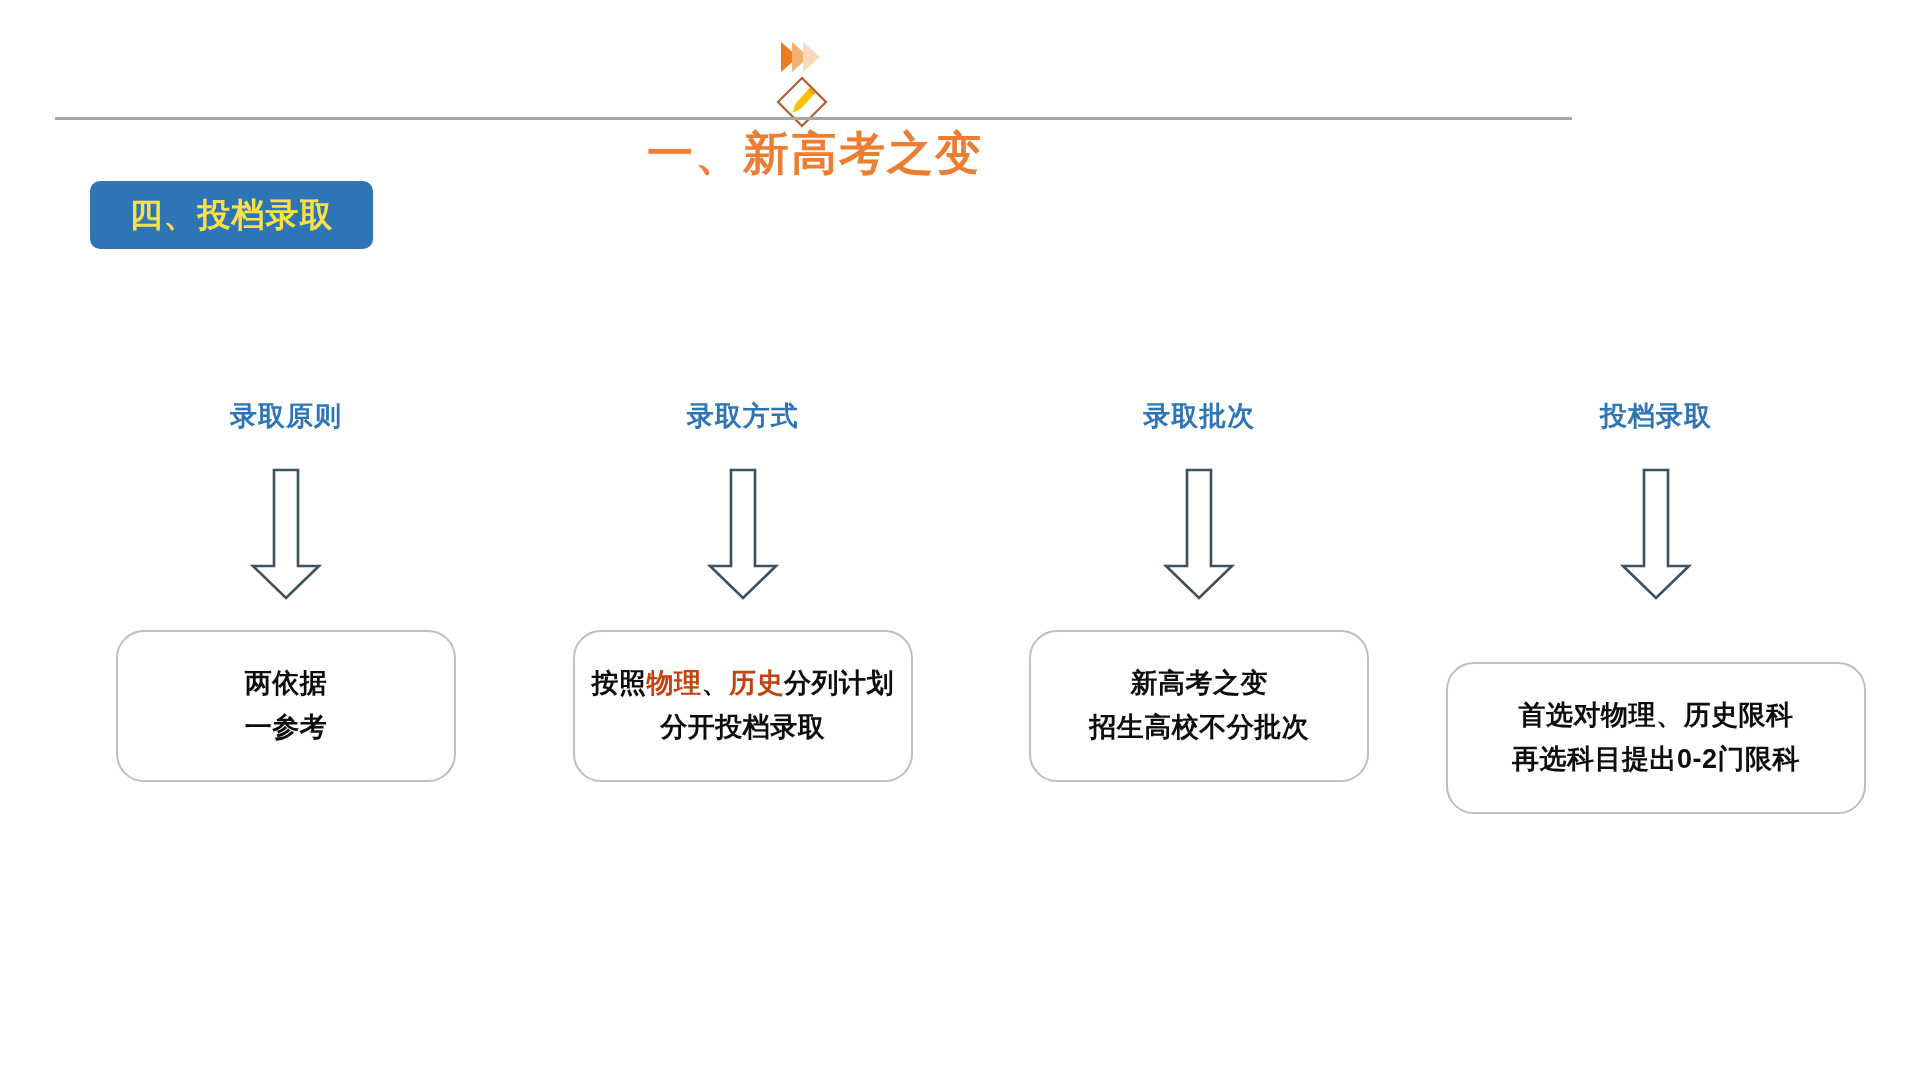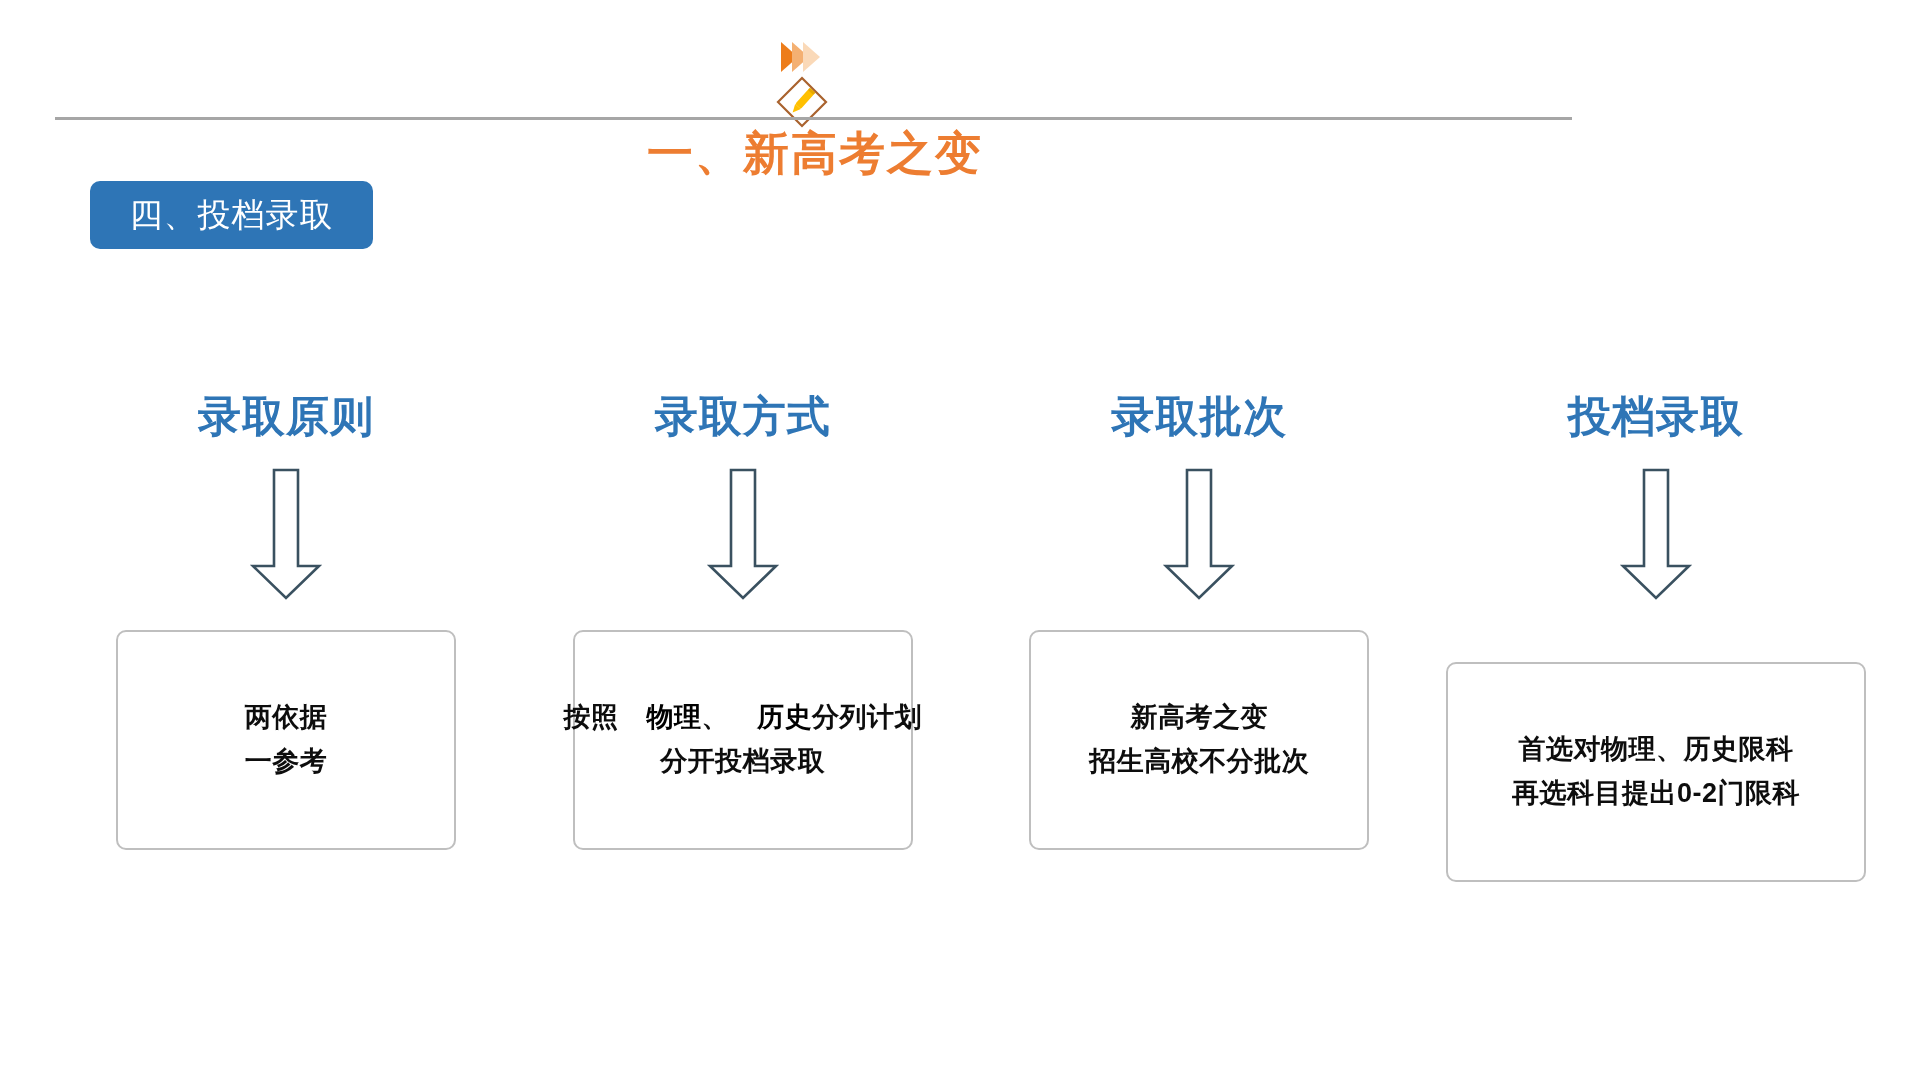--- a/index.html
+++ b/index.html
@@ -89,23 +89,23 @@
     top: 181px;
     width: 283px;
     height: 68px;
     background: #2E75B6;
     border-radius: 10px;
     display: flex;
     align-items: center;
     justify-content: center;
   }
   .section-badge-label {
-    color: #ffffff;
+    color: #fde047;
     font-size: 33px;
-    font-weight: normal;
+    font-weight: bold;
     letter-spacing: 1px;
     white-space: nowrap;
   }
 
   
   .columns {
     position: absolute;
     left: 76px;
     top: 390px;
     width: 1790px;
@@ -115,21 +115,21 @@
   }
 
   .column {
     width: 420px;
     display: flex;
     flex-direction: column;
     align-items: center;
   }
 
   .col-heading {
-    font-size: 43px;
+    font-size: 27px;
     font-weight: bold;
     color: #2E75B6;
     letter-spacing: 1px;
     line-height: 1;
     white-space: nowrap;
     height: 52px;
     display: flex;
     align-items: center;
   }
 
@@ -137,23 +137,23 @@
     margin-top: 24px;
     margin-bottom: 28px;
     height: 136px;
     display: flex;
     align-items: center;
     justify-content: center;
   }
 
   .content-box {
     width: 340px;
-    height: 220px;
+    height: 152px;
     border: 2px solid #BFBFBF;
-    border-radius: 10px;
+    border-radius: 28px;
     background: #ffffff;
     display: flex;
     flex-direction: column;
     align-items: center;
     justify-content: center;
     gap: 10px;
   }
   .content-box.wide {
     width: 420px;
     margin-top: 32px;
@@ -161,21 +161,21 @@
 
   .box-line {
     font-size: 27px;
     font-weight: bold;
     color: #0D0D0D;
     line-height: 1.25;
     white-space: nowrap;
     letter-spacing: 0.5px;
     text-align: center;
   }
-  .hl-red { color: #000000; margin-left: 28px; }
+  .hl-red { color: #c2410c; }
 
   
   .col-1 .content-box { width: 340px; }
   .col-2 .content-box { width: 340px; }
   .col-3 .content-box { width: 340px; }
   .col-4 .content-box { width: 420px; }
 </style>
 </head>
 <body>
 

